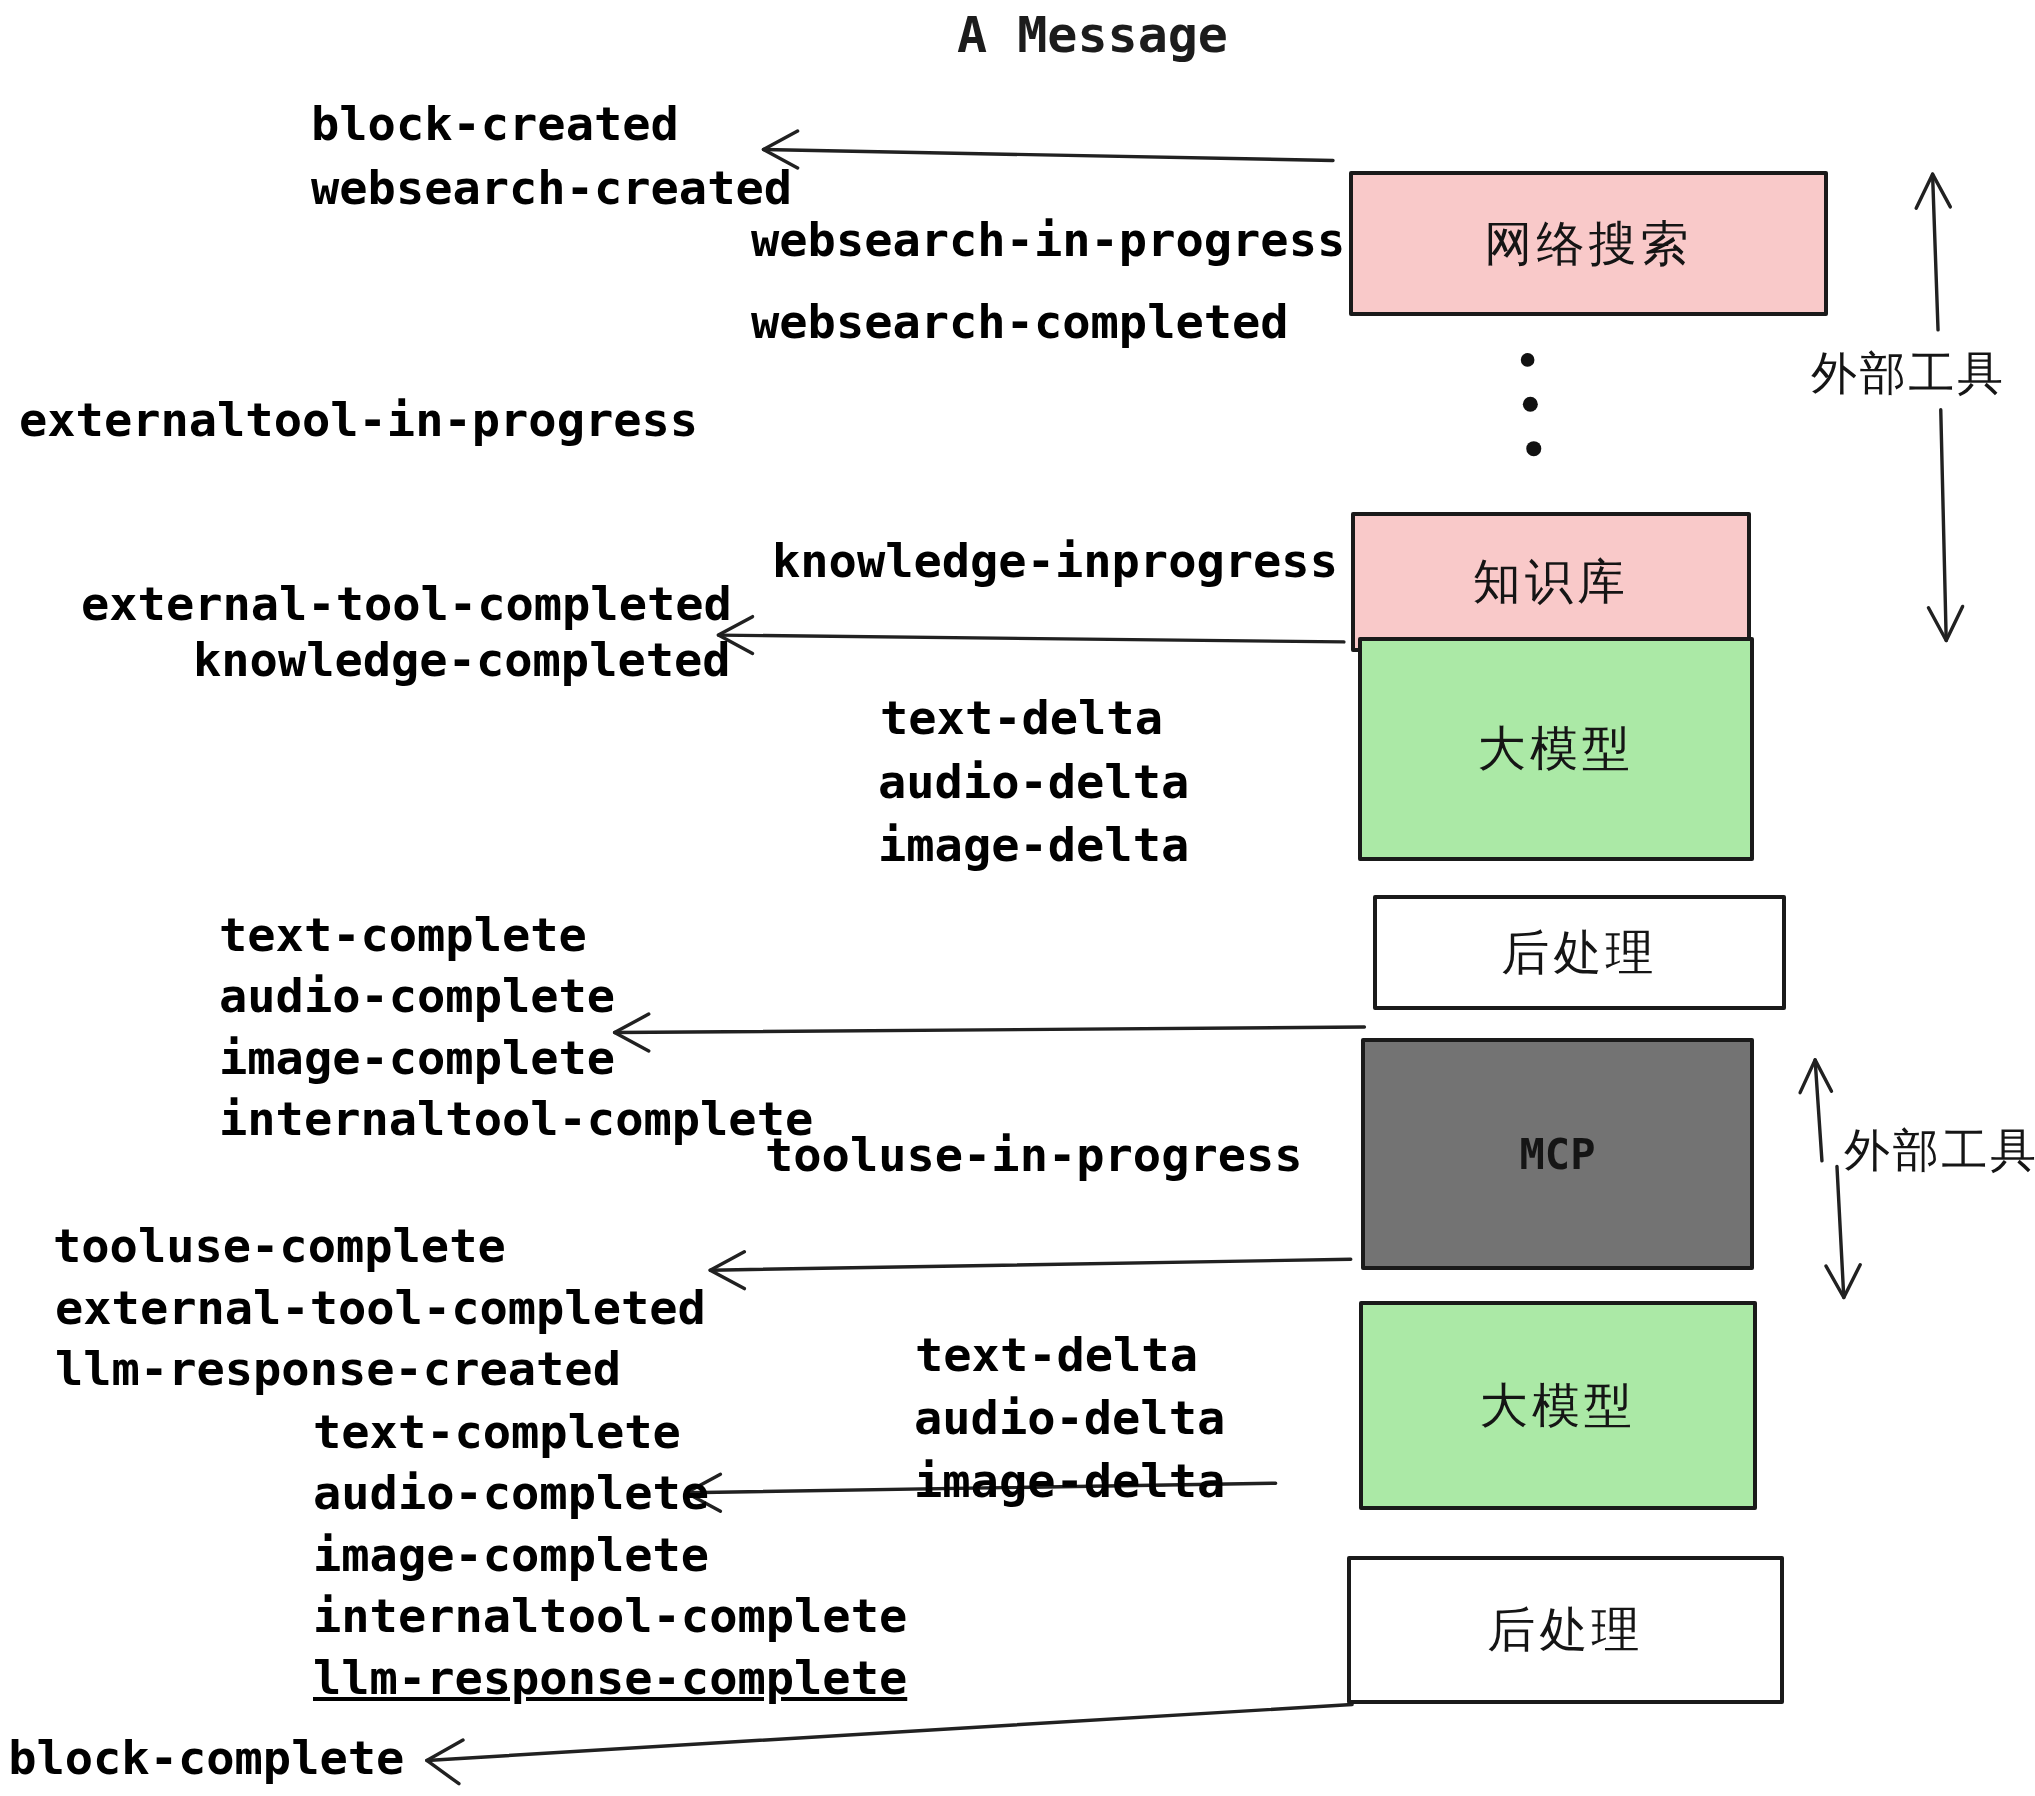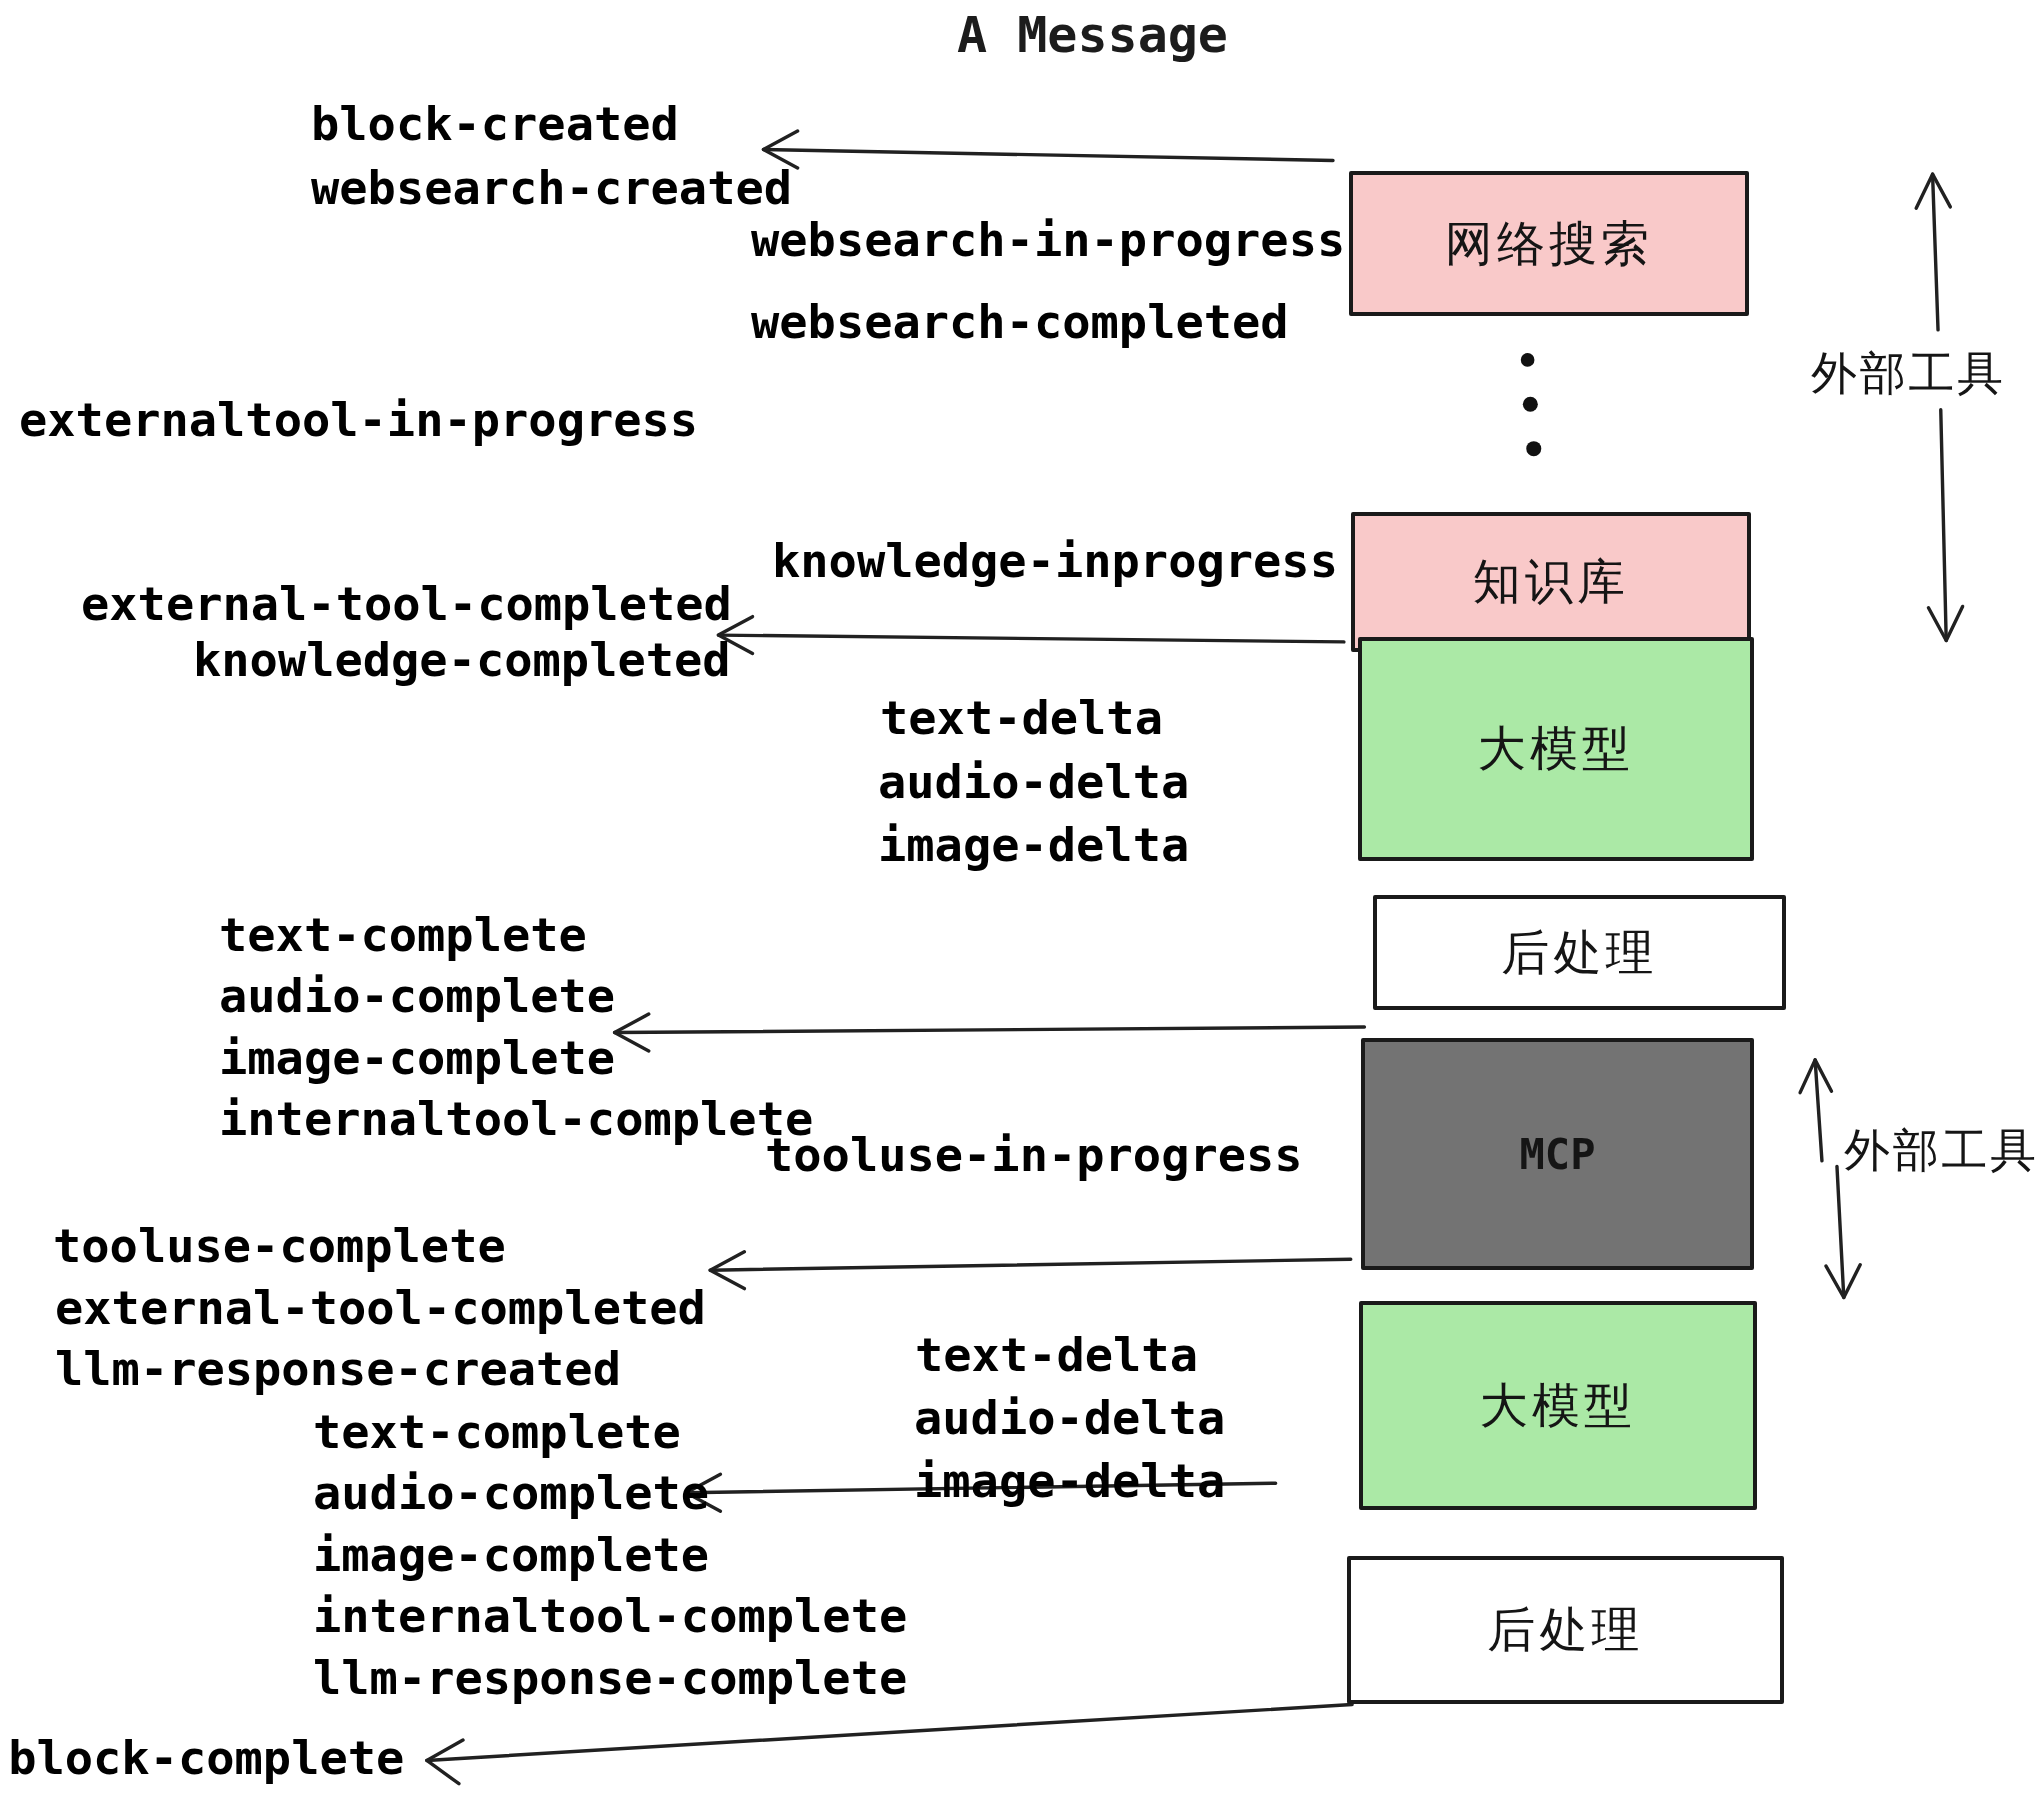--- a/index.html
+++ b/index.html
@@ -107,21 +107,21 @@
       <line x1="2690" y1="1708" x2="2700" y2="1900"></line>
       <polyline points="2674,1854 2700,1900 2724,1852"></polyline>
     </g>
     <g>
       <circle cx="2237" cy="527" r="10"></circle>
       <circle cx="2241" cy="592" r="11"></circle>
       <circle cx="2246" cy="657" r="11"></circle>
     </g>
   </svg>
 
-  <div class="box" style="left: 1349px; top: 171px; width: 400px; height: 145px; background-color: rgb(249, 201, 201);">
+  <div class="box" style="left: 1349px; top: 171px; width: 479px; height: 145px; background-color: rgb(249, 201, 201);">
     <span class="cjk">网络搜索</span>
   </div>
 
   <div class="box" style="left: 1351px; top: 512px; width: 400px; height: 140px; background-color: rgb(249, 201, 201);">
     <span class="cjk">知识库</span>
   </div>
 
   <div class="box" style="left: 1358px; top: 637px; width: 396px; height: 224px; background-color: rgb(171, 233, 166);">
     <span class="cjk">大模型</span>
   </div>
@@ -169,18 +169,18 @@
   <div class="evt" style="left:55px;top:1344px;">llm-response-created</div>
 
   <div class="evt" style="left:915px;top:1330px;">text-delta</div>
   <div class="evt" style="left:914px;top:1393px;">audio-delta</div>
   <div class="evt" style="left:914px;top:1456px;">image-delta</div>
 
   <div class="evt" style="left:313px;top:1407px;">text-complete</div>
   <div class="evt" style="left:313px;top:1468px;">audio-complete</div>
   <div class="evt" style="left:313px;top:1530px;">image-complete</div>
   <div class="evt" style="left:313px;top:1591px;">internaltool-complete</div>
-  <div class="evt" style="left:313px;top:1653px;">llm-response-complete</div>
+  <div class="evt" style="left:313px;top:1653px;text-decoration:underline;">llm-response-complete</div>
 
   <div class="evt" style="left:8.2px;top:1733px;">block-complete</div>
 
 </div>
 
 
 </body></html>

